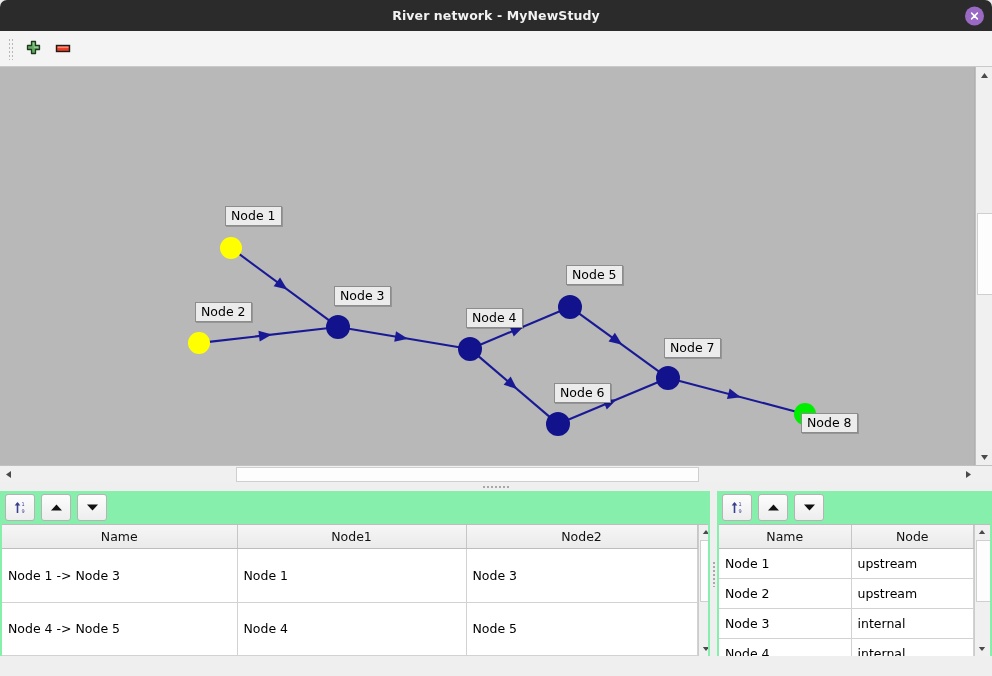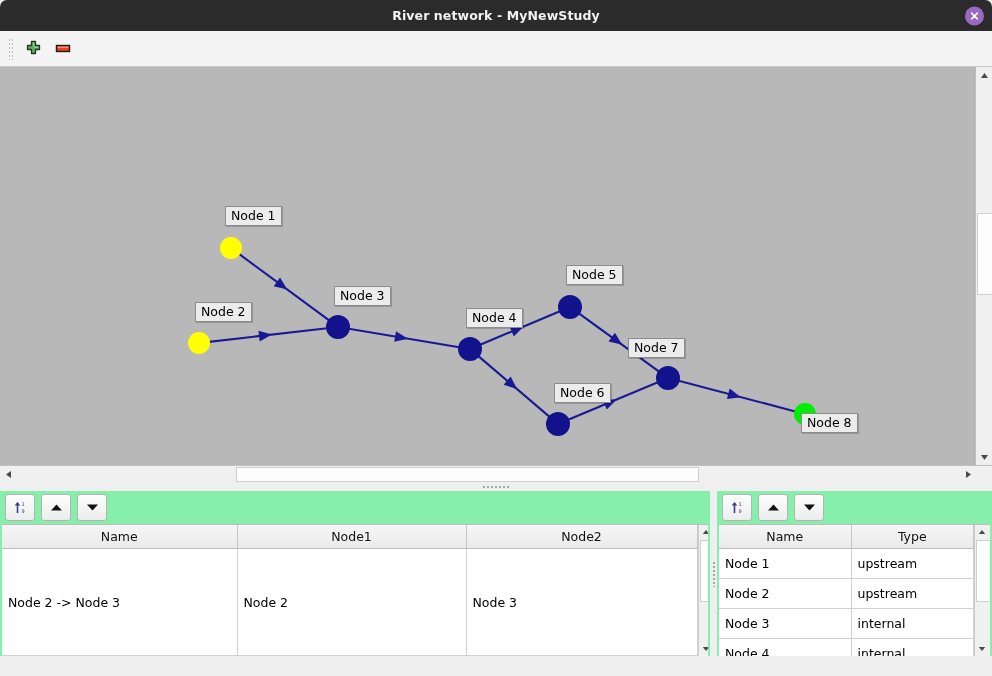--- a/index.html
+++ b/index.html
@@ -283,21 +283,21 @@
             <circle cx="805" cy="347" r="11" fill="#00ee00"></circle>
           </g>
       </svg>
       <div id="labels-layer">
           <div class="node-label" style="left: 225px; top: 139px;">Node 1</div>
           <div class="node-label" style="left: 195px; top: 235px;">Node 2</div>
           <div class="node-label" style="left: 334px; top: 219px;">Node 3</div>
           <div class="node-label" style="left: 466px; top: 241px;">Node 4</div>
           <div class="node-label" style="left: 566px; top: 198px;">Node 5</div>
           <div class="node-label" style="left: 554px; top: 316px;">Node 6</div>
-          <div class="node-label" style="left: 628px; top: 271px;">Node 7</div>
+          <div class="node-label" style="left: 664px; top: 271px;">Node 7</div>
           <div class="node-label" style="left: 801px; top: 306px; margin-top: 40px;">Node 8</div>
         </div>
     </div>
 
     <div class="vscroll">
       <div class="sb-arrow">
         <svg width="9" height="7" viewBox="0 0 9 7">
             <path d="M4.5 1 L8 6 L1 6 z" fill="#4a4a4a"></path>
           </svg>
       </div>
@@ -361,23 +361,28 @@
             </colgroup>
           <thead>
               <tr id="branch-head">
                 <th>Name</th>
                 <th>Node1</th>
                 <th>Node2</th>
               </tr>
             </thead>
           <tbody id="branch-body">
               <tr>
-                <td>Node 2 -&gt; Node 3</td>
-                <td>Node 2</td>
+                <td>Node 1 -&gt; Node 3</td>
+                <td>Node 1</td>
                 <td>Node 3</td>
+              </tr>
+              <tr>
+                <td>Node 4 -&gt; Node 5</td>
+                <td>Node 4</td>
+                <td>Node 5</td>
               </tr>
             </tbody>
         </table>
         <div class="tbl-vscroll">
           <div class="sb-arrow" style="width:14px;height:14px">
             <svg width="8" height="6" viewBox="0 0 8 6">
                 <path d="M4 1 L7.2 5 L0.8 5 z" fill="#4a4a4a"></path>
               </svg>
           </div>
           <div class="tbl-thumb" style="top:15px; height:60px;"></div>
@@ -417,21 +422,21 @@
       </div>
       <div class="table-wrap">
         <table class="grid" id="node-table">
           <colgroup>
               <col style="width:132px">
               <col style="width:auto">
             </colgroup>
           <thead>
               <tr id="node-head">
                 <th>Name</th>
-                <th>Type</th>
+                <th>Node</th>
               </tr>
             </thead>
           <tbody id="node-body">
               <tr>
                 <td>Node 1</td>
                 <td>upstream</td>
               </tr>
               <tr>
                 <td>Node 2</td>
                 <td>upstream</td>

